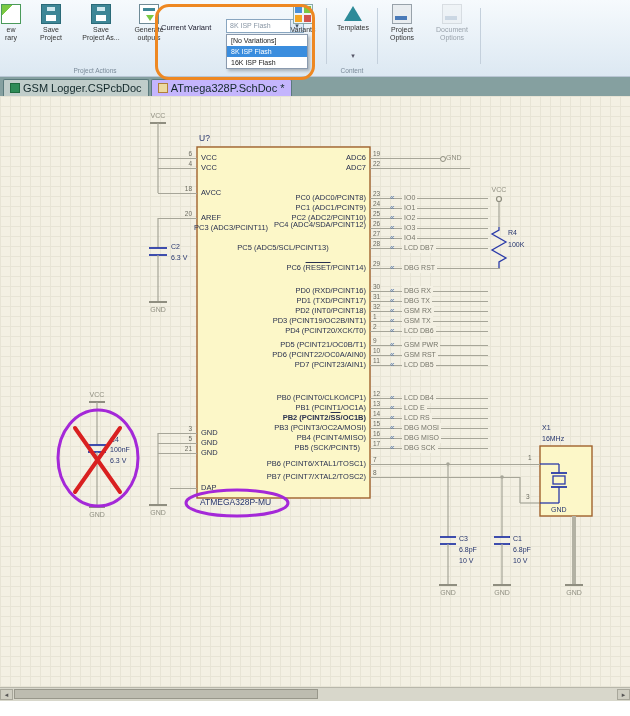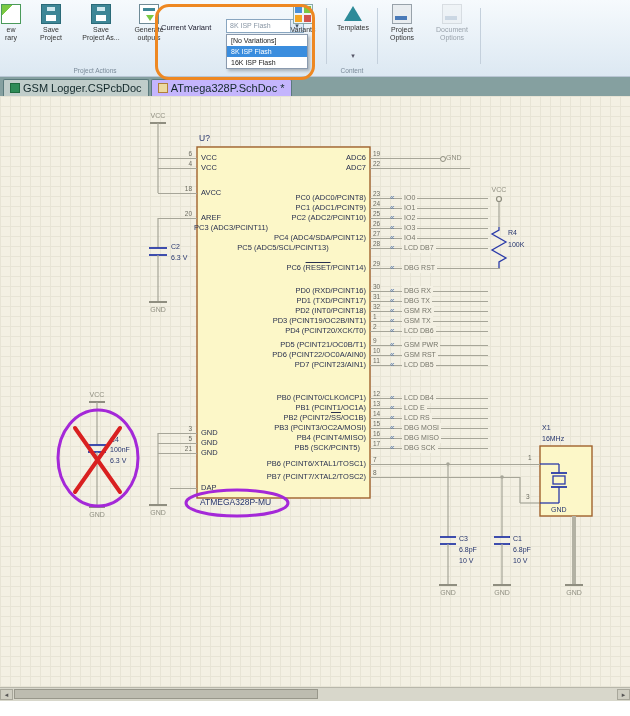--- a/index.html
+++ b/index.html
@@ -271,21 +271,21 @@
         <div class="pin-name" style="left: 200px; top: 117px; width: 166px; text-align: right;">PC2 (ADC2/PCINT10)</div>
         <div class="pin-num" style="left: 373px; top: 114px;">25</div>
         <div class="wire" style="left: 370px; top: 122px; width: 118px;"></div>
         <div class="chev" style="left: 390px; top: 118px;">«</div>
         <div class="net-label" style="left: 402px; top: 117px;">IO2</div>
         <div class="pin-name" style="left: 194px; top: 127px; width: 166px; text-align: left;">PC3 (ADC3/PCINT11)</div>
         <div class="pin-num" style="left: 373px; top: 124px;">26</div>
         <div class="wire" style="left: 370px; top: 132px; width: 118px;"></div>
         <div class="chev" style="left: 390px; top: 128px;">«</div>
         <div class="net-label" style="left: 402px; top: 127px;">IO3</div>
-        <div class="pin-name" style="left: 200px; top: 137px; width: 166px; text-align: right;">PC4 (ADC4/SDA/PCINT12)</div>
+        <div class="pin-name" style="left: 200px; top: 124px; width: 166px; text-align: right;">PC4 (ADC4/SDA/PCINT12)</div>
         <div class="pin-num" style="left: 373px; top: 134px;">27</div>
         <div class="wire" style="left: 370px; top: 142px; width: 118px;"></div>
         <div class="chev" style="left: 390px; top: 138px;">«</div>
         <div class="net-label" style="left: 402px; top: 137px;">IO4</div>
         <div class="pin-name" style="left: 200px; top: 147px; width: 166px; text-align: center;">PC5 (ADC5/SCL/PCINT13)</div>
         <div class="pin-num" style="left: 373px; top: 144px;">28</div>
         <div class="wire" style="left: 370px; top: 152px; width: 118px;"></div>
         <div class="chev" style="left: 390px; top: 148px;">«</div>
         <div class="net-label" style="left: 402px; top: 147px;">LCD DB7</div>
         <div class="pin-name" style="left: 200px; top: 167px; width: 166px; text-align: right;">PC6 (<span class="ov">RESET</span>/PCINT14)</div>
@@ -336,21 +336,21 @@
         <div class="pin-name" style="left: 200px; top: 297px; width: 166px; text-align: right;">PB0 (PCINT0/CLKO/ICP1)</div>
         <div class="pin-num" style="left: 373px; top: 294px;">12</div>
         <div class="wire" style="left: 370px; top: 302px; width: 118px;"></div>
         <div class="chev" style="left: 390px; top: 298px;">«</div>
         <div class="net-label" style="left: 402px; top: 297px;">LCD DB4</div>
         <div class="pin-name" style="left: 200px; top: 307px; width: 166px; text-align: right;">PB1 (PCINT1/OC1A)</div>
         <div class="pin-num" style="left: 373px; top: 304px;">13</div>
         <div class="wire" style="left: 370px; top: 312px; width: 118px;"></div>
         <div class="chev" style="left: 390px; top: 308px;">«</div>
         <div class="net-label" style="left: 402px; top: 307px;">LCD E</div>
-        <div class="pin-name" style="left: 200px; top: 317px; width: 166px; text-align: right;">PB2 (PCINT2/<span class="ov">SS</span>/OC1B)</div>
+        <div class="pin-name" style="left: 200px; top: 317px; width: 166px; text-align: right; font-weight: bold;">PB2 (PCINT2/<span class="ov">SS</span>/OC1B)</div>
         <div class="pin-num" style="left: 373px; top: 314px;">14</div>
         <div class="wire" style="left: 370px; top: 322px; width: 118px;"></div>
         <div class="chev" style="left: 390px; top: 318px;">«</div>
         <div class="net-label" style="left: 402px; top: 317px;">LCD RS</div>
         <div class="pin-name" style="left: 200px; top: 327px; width: 166px; text-align: right;">PB3 (PCINT3/OC2A/MOSI)</div>
         <div class="pin-num" style="left: 373px; top: 324px;">15</div>
         <div class="wire" style="left: 370px; top: 332px; width: 118px;"></div>
         <div class="chev" style="left: 390px; top: 328px;">«</div>
         <div class="net-label" style="left: 402px; top: 327px;">DBG MOSI</div>
         <div class="pin-name" style="left: 200px; top: 337px; width: 166px; text-align: right;">PB4 (PCINT4/MISO)</div>

